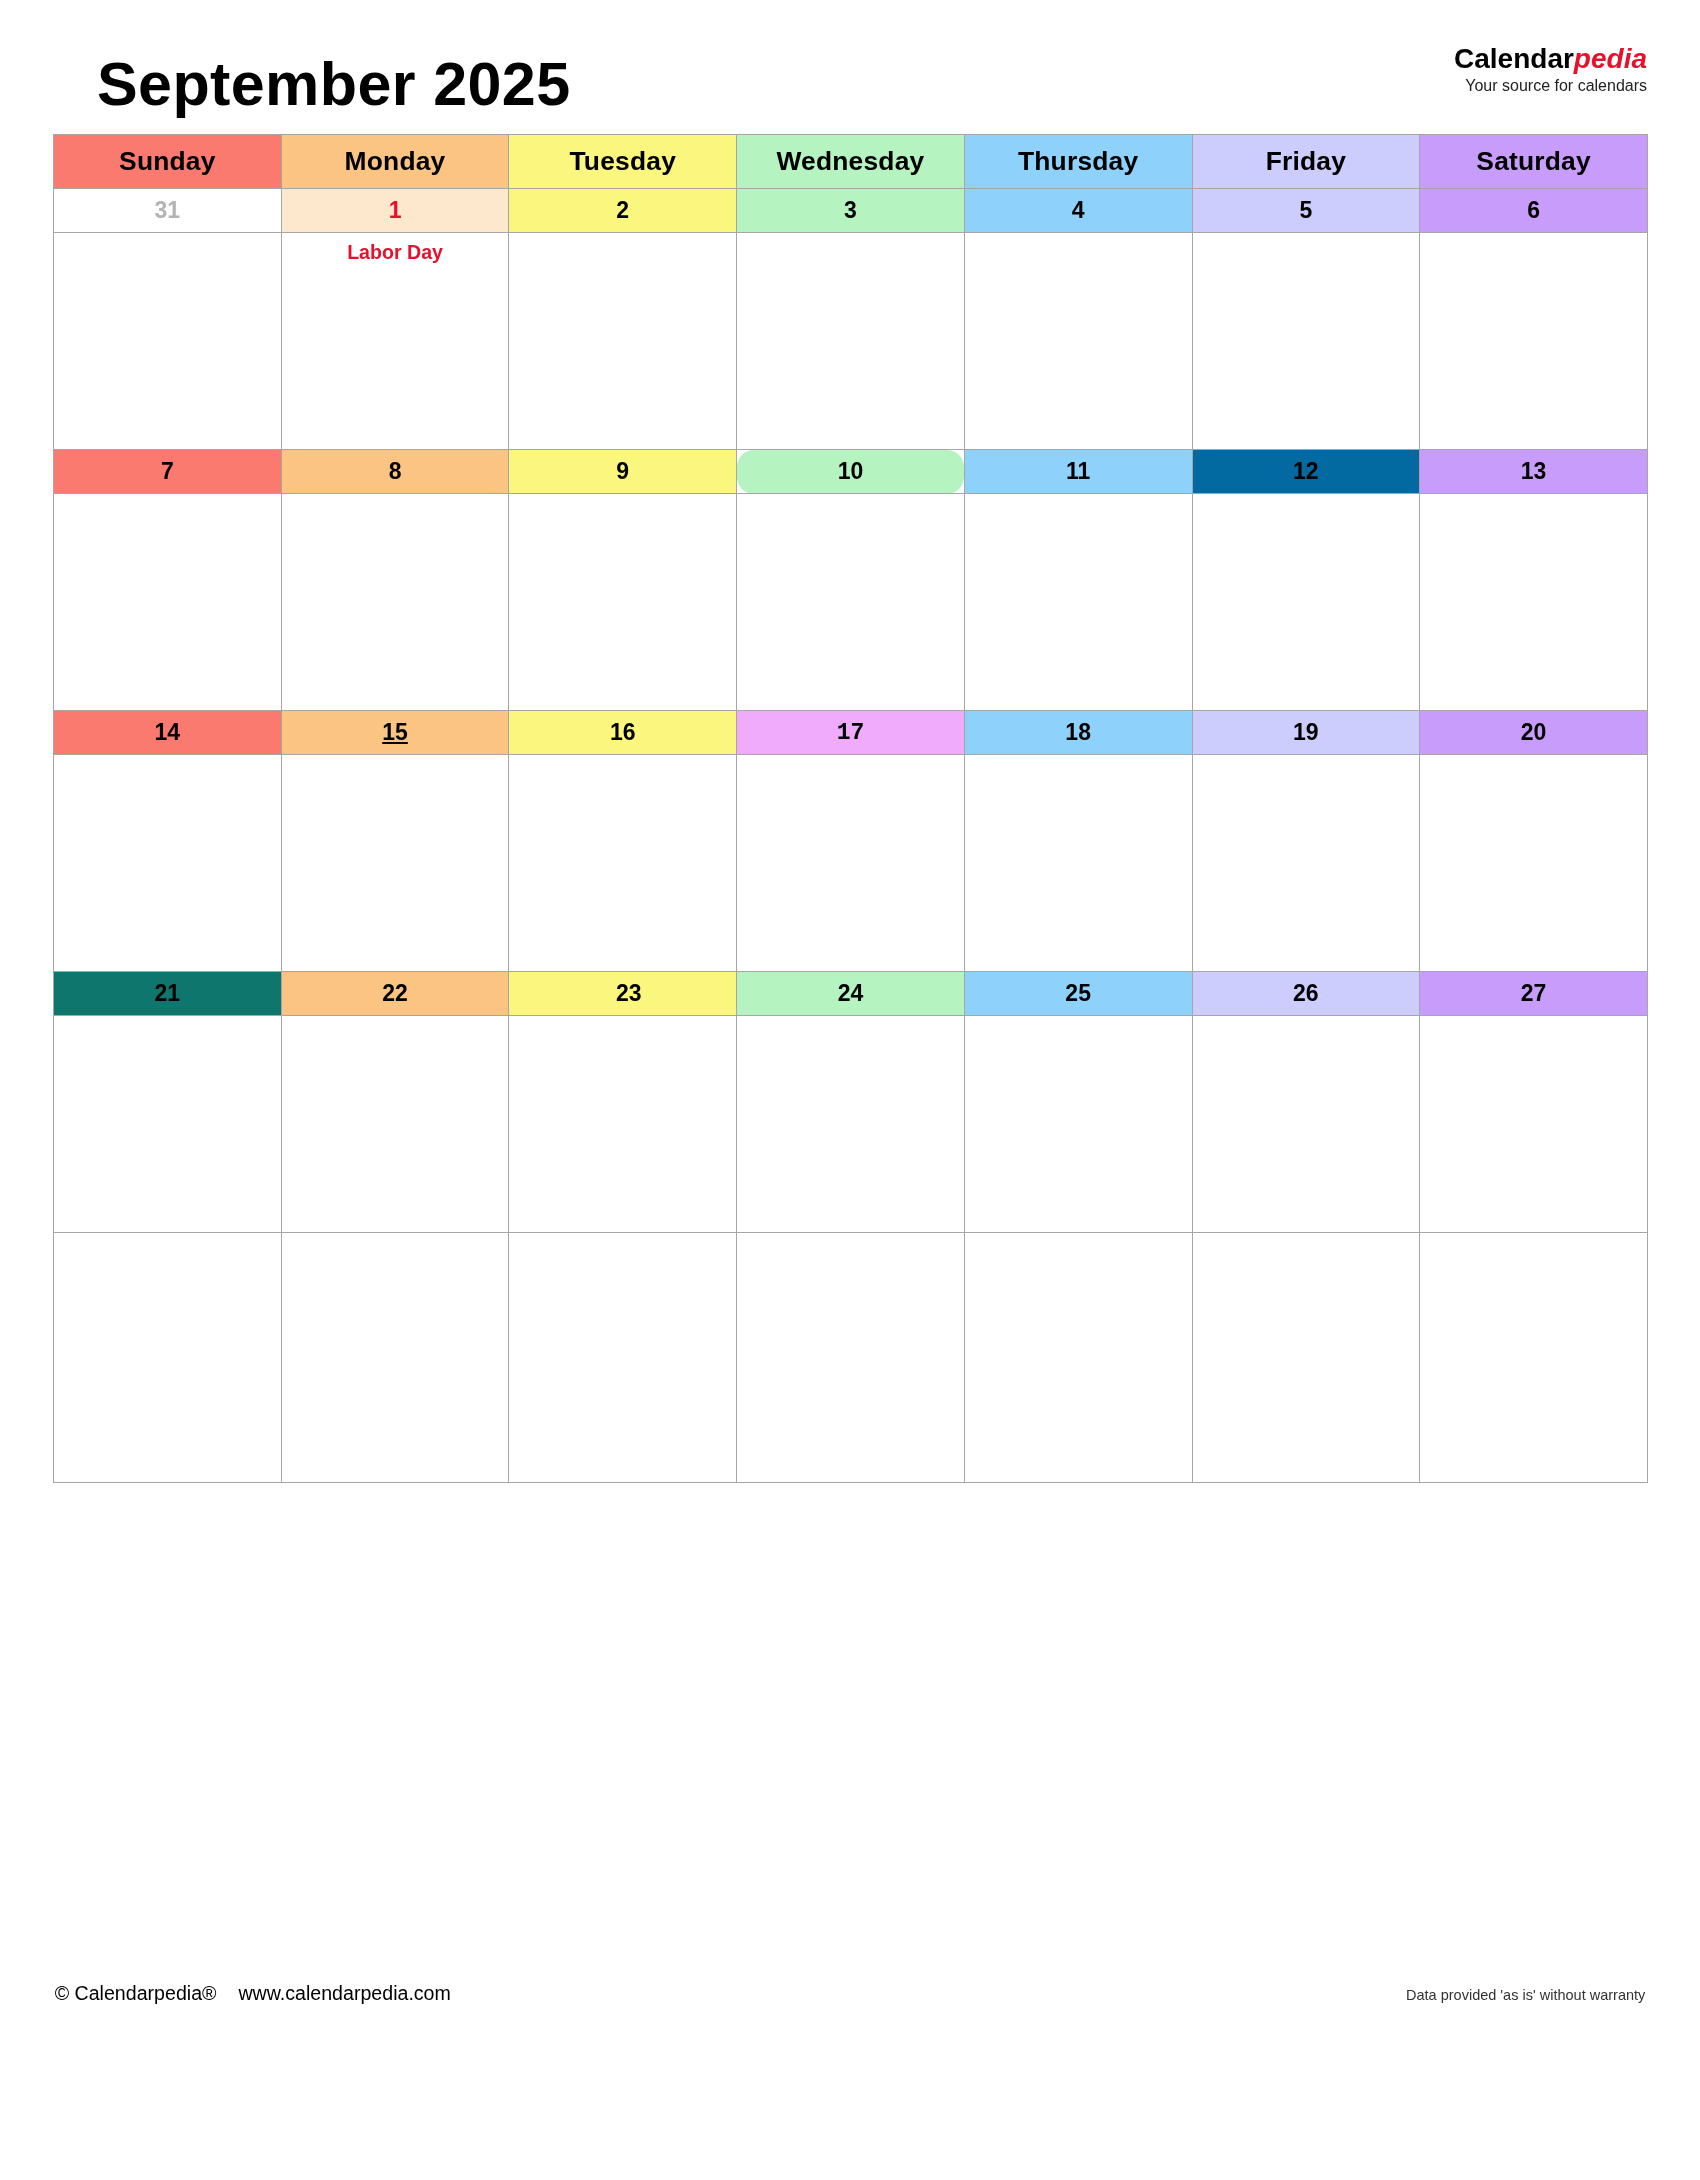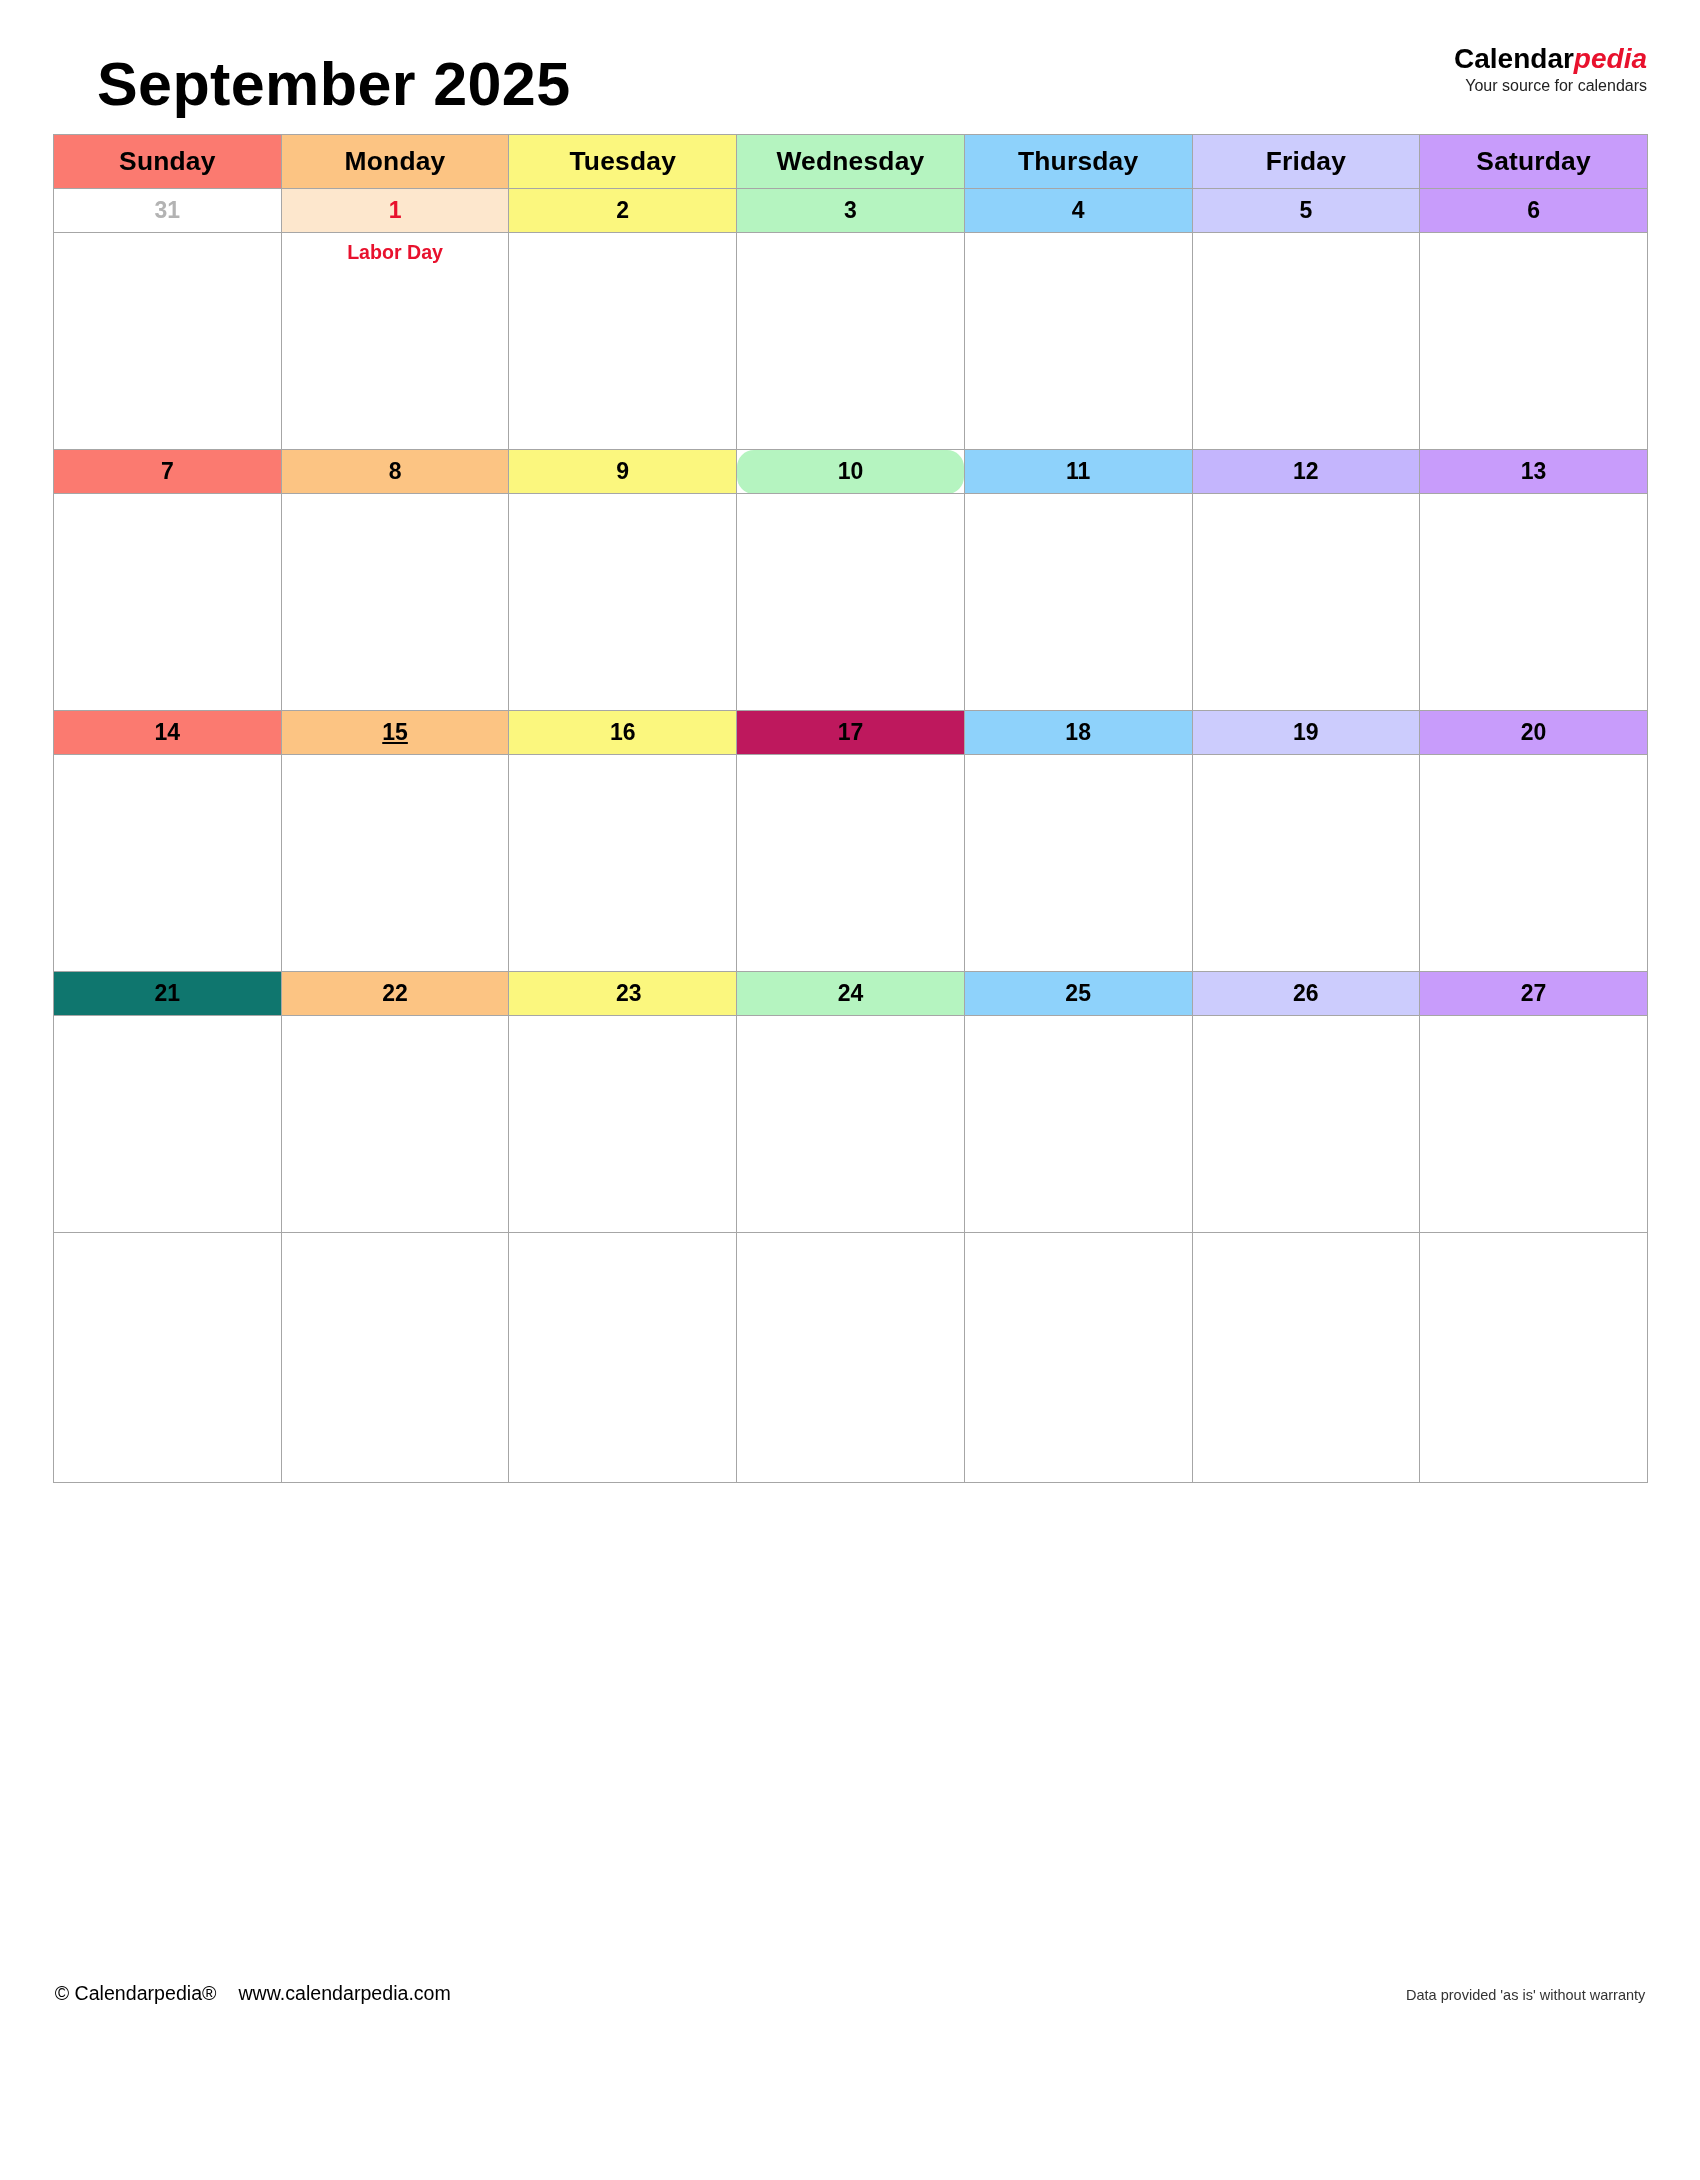--- a/index.html
+++ b/index.html
@@ -202,38 +202,38 @@
         <td class="note-cell"></td>
         <td class="note-cell"></td>
       </tr>
 
       <tr class="week-nums">
         <td class="daynum-cell" style="background: rgb(251, 122, 112);">7</td>
         <td class="daynum-cell" style="background: rgb(252, 196, 131);">8</td>
         <td class="daynum-cell" style="background: rgb(251, 247, 126);">9</td>
         <td class="daynum-cell" style="background: rgb(181, 244, 192); border-radius: 17px;">10</td>
         <td class="daynum-cell" style="background: rgb(142, 210, 251);">11</td>
-        <td class="daynum-cell" style="background: #c4b5fd;">12</td>
+        <td class="daynum-cell" style="background: #0369a1;">12</td>
         <td class="daynum-cell" style="background: rgb(200, 156, 251);">13</td>
       </tr>
       <tr class="week-body">
         <td class="note-cell"></td>
         <td class="note-cell"></td>
         <td class="note-cell"></td>
         <td class="note-cell"></td>
         <td class="note-cell"></td>
         <td class="note-cell"></td>
         <td class="note-cell"></td>
       </tr>
 
       <tr class="week-nums">
         <td class="daynum-cell" style="background: rgb(251, 122, 112);">14</td>
         <td class="daynum-cell" style="background: rgb(252, 196, 131); text-decoration: underline;">15</td>
         <td class="daynum-cell" style="background: rgb(251, 247, 126);">16</td>
-        <td class="daynum-cell" style="background: #be185d;">17</td>
+        <td class="daynum-cell" style="background: #f0abfc; font-family: Liberation Mono, monospace;">17</td>
         <td class="daynum-cell" style="background: rgb(142, 210, 251);">18</td>
         <td class="daynum-cell" style="background: rgb(204, 204, 253);">19</td>
         <td class="daynum-cell" style="background: rgb(200, 156, 251);">20</td>
       </tr>
       <tr class="week-body">
         <td class="note-cell"></td>
         <td class="note-cell"></td>
         <td class="note-cell"></td>
         <td class="note-cell"></td>
         <td class="note-cell"></td>

